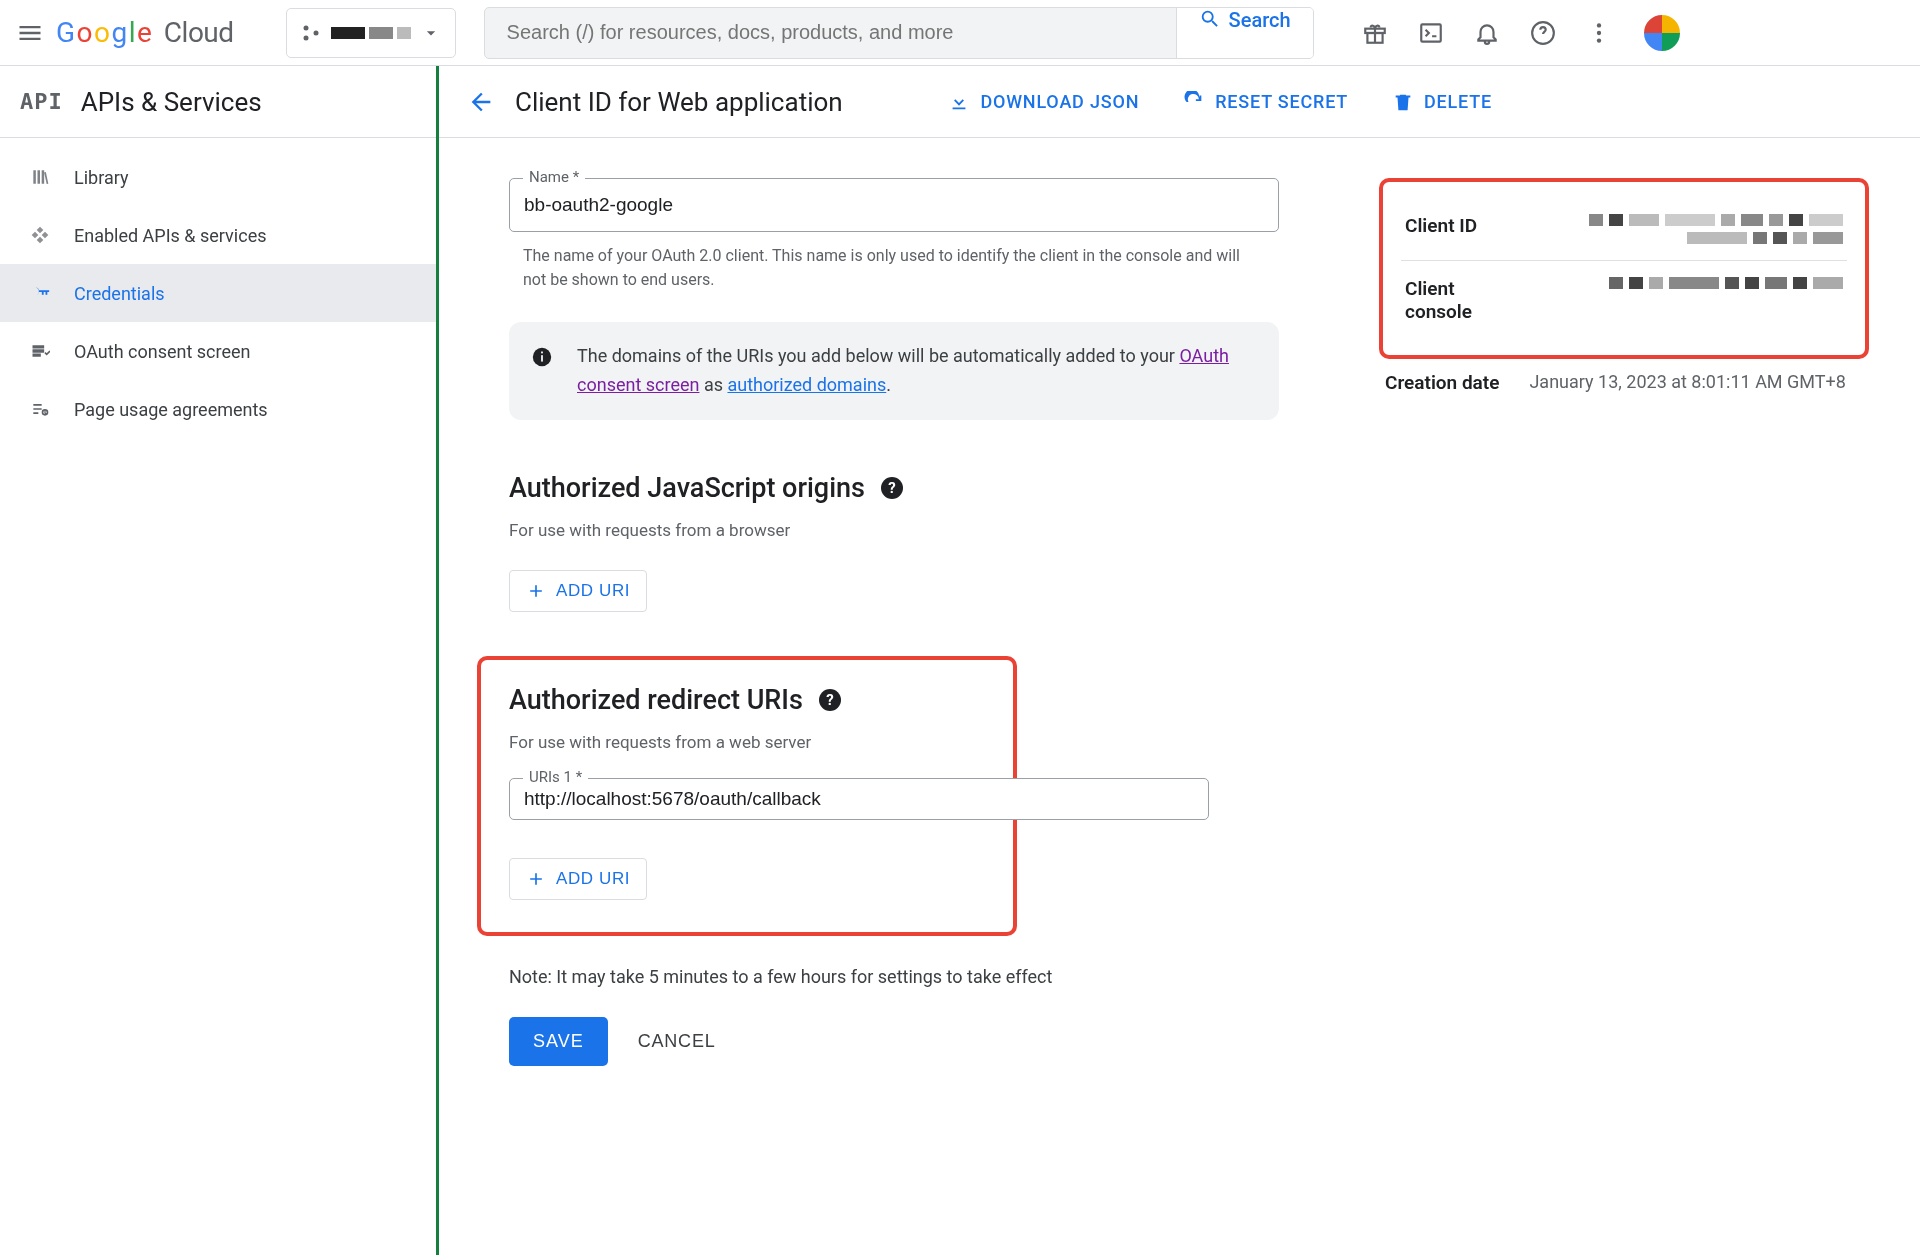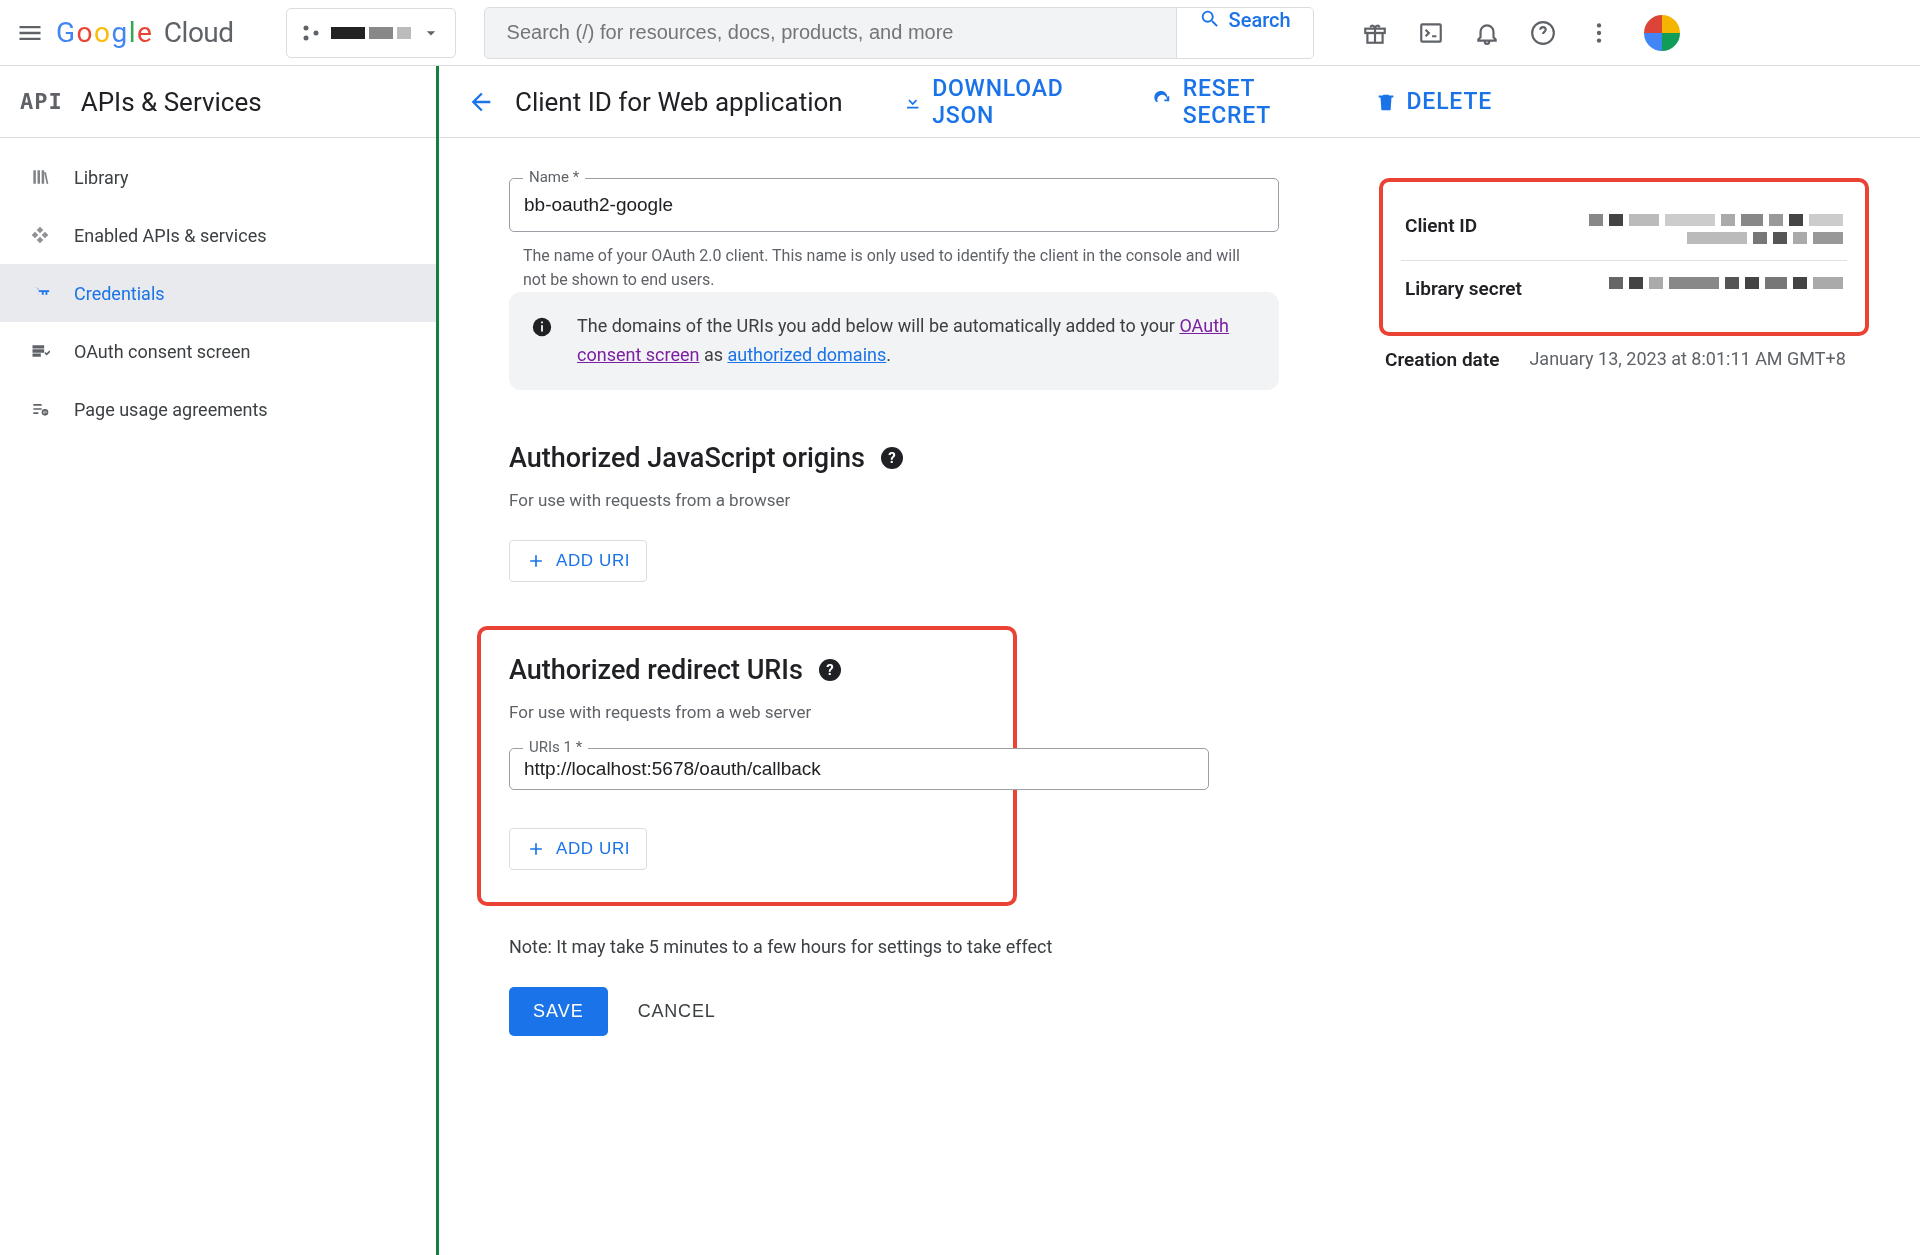--- a/index.html
+++ b/index.html
@@ -73,37 +73,37 @@
   .nav-item.active .nav-ico { color:#1a73e8; }
   
   .main { flex:1; display:flex; flex-direction:column; }
   .page-header {
     display:flex; align-items:center; gap:20px;
     height: 72px; padding: 0 28px; border-bottom:1px solid #dadce0;
   }
   .back-btn { color:#1a73e8; cursor:pointer; display:flex;}
   .page-title { font-size:26px; font-weight:400; color:#202124; flex:0 0 auto; margin-right:40px;}
   .hdr-actions { display:flex; gap:44px; margin-left:auto; margin-right:400px;}
-  .hdr-action { display:flex; align-items:center; gap:10px; color:#1a73e8; font-size:23px; font-weight:500; letter-spacing:0.8px; cursor:pointer;}
+  .hdr-action { display:flex; align-items:center; gap:10px; color:#1a73e8; font-size:18px; font-weight:500; letter-spacing:0.8px; cursor:pointer;}
   .hdr-action.delete { color:#1a73e8; }
   
   .content { display:flex; padding: 40px 40px 40px 70px; gap:100px;}
   .left-col { width: 770px; }
   .right-col { width: 490px; padding-top:0;}
   
   .field { position:relative; margin-bottom:8px;}
   .field-label { position:absolute; top:-10px; left:14px; background:#fff; padding:0 6px; font-size:15px; color:#5f6368;}
   .field-input {
     width:100%; height:54px; border:1px solid #9aa0a6; border-radius:5px;
     padding:0 14px; font-size:19px; color:#202124; outline:none;
   }
   .help-text { font-size:16px; color:#5f6368; line-height:1.5; padding:4px 14px 0;}
   .info-banner {
     display:flex; gap:24px; align-items:flex-start;
-    background:#f1f3f4; border-radius:12px; padding:20px 22px; 
+    background:#f1f3f4; border-radius:12px; padding:20px 22px; margin-top:30px;
     font-size:18px; line-height:1.6; color:#3c4043;
   }
   .info-banner .info-ico { margin-top:4px; color:#202124;}
   .info-banner a.purple { color:#7b1fa2; text-decoration:underline;}
   .info-banner a.blue { color:#1a73e8; text-decoration:underline;}
   .section-title { font-size:27px; font-weight:500; margin-top:52px; display:flex; align-items:center; gap:16px;}
   .help-circle { width:22px; height:22px; border-radius:50%; background:#202124; color:#fff; display:inline-flex; align-items:center; justify-content:center; font-size:15px; font-weight:700;}
   .section-sub { font-size:17px; color:#5f6368; margin-top:16px;}
   .add-uri-btn {
     display:inline-flex; align-items:center; gap:10px;
@@ -377,21 +377,21 @@
                 <span style="width:14px;background:#444"></span>
               <span style="width:34px;background:#ccc"></span>
                 <span style="width:60px;background:#bbb"></span>
                 <span style="width:14px;background:#777"></span>
                 <span style="width:14px;background:#555"></span>
               <span style="width:14px;background:#aaa"></span>
                 <span style="width:30px;background:#999"></span>
             </div>
           </div>
           <div class="info-row" style="display:flex; gap:30px;">
-            <div class="info-key" style="flex:0 0 120px;">Library secret</div>
+            <div class="info-key" style="flex:0 0 120px;">Client console</div>
             <div class="redact" style="flex:1;">
               <span style="width:14px;background:#666"></span>
                 <span style="width:14px;background:#444"></span>
               <span style="width:14px;background:#aaa"></span>
                 <span style="width:50px;background:#888"></span>
                 <span style="width:14px;background:#555"></span>
                 <span style="width:14px;background:#444"></span>
               <span style="width:22px;background:#777"></span>
                 <span style="width:14px;background:#444"></span>
                 <span style="width:30px;background:#aaa"></span>

